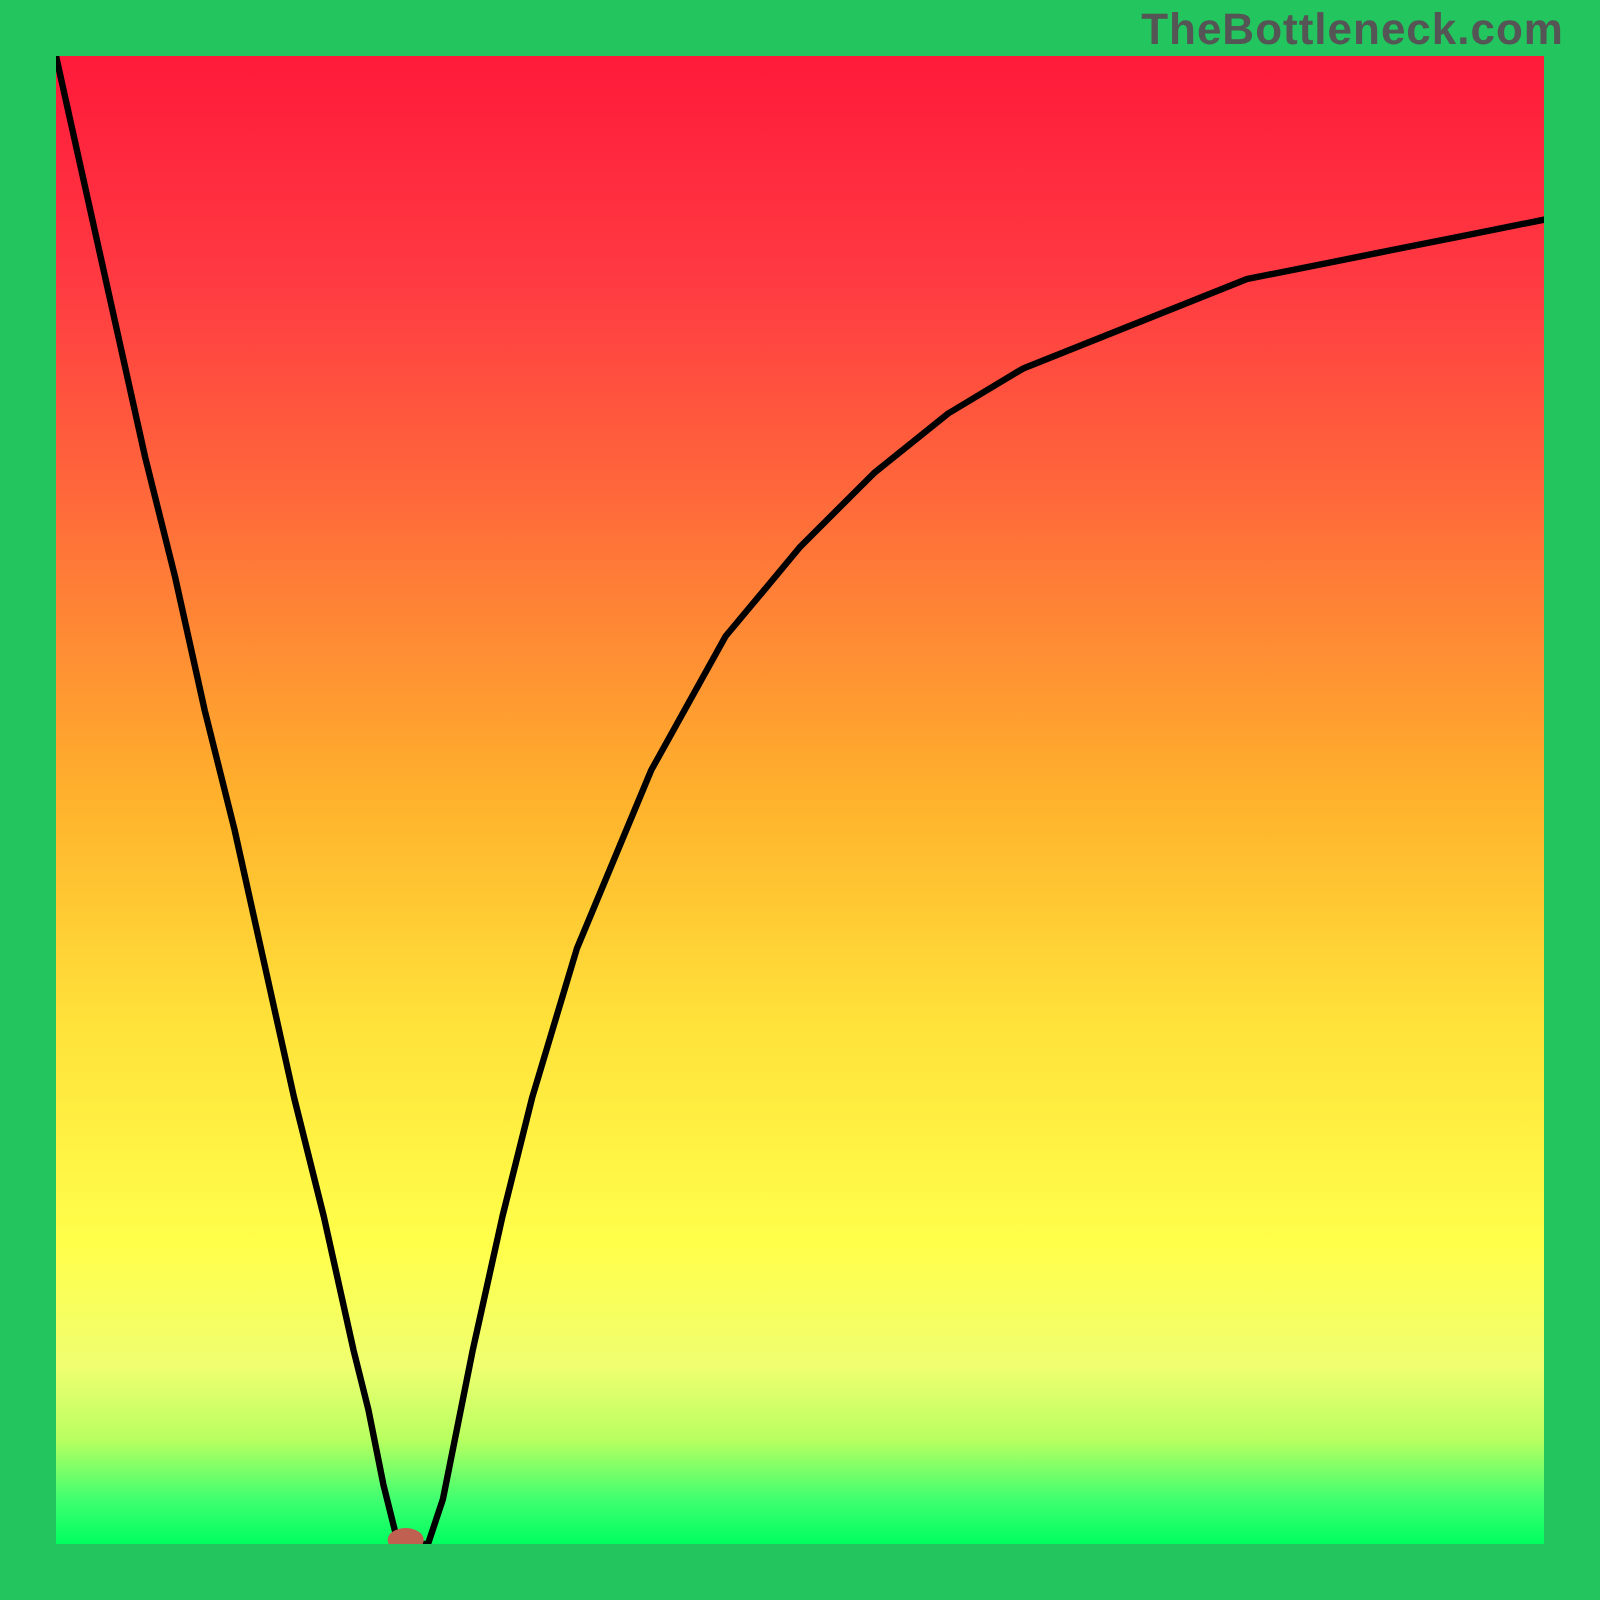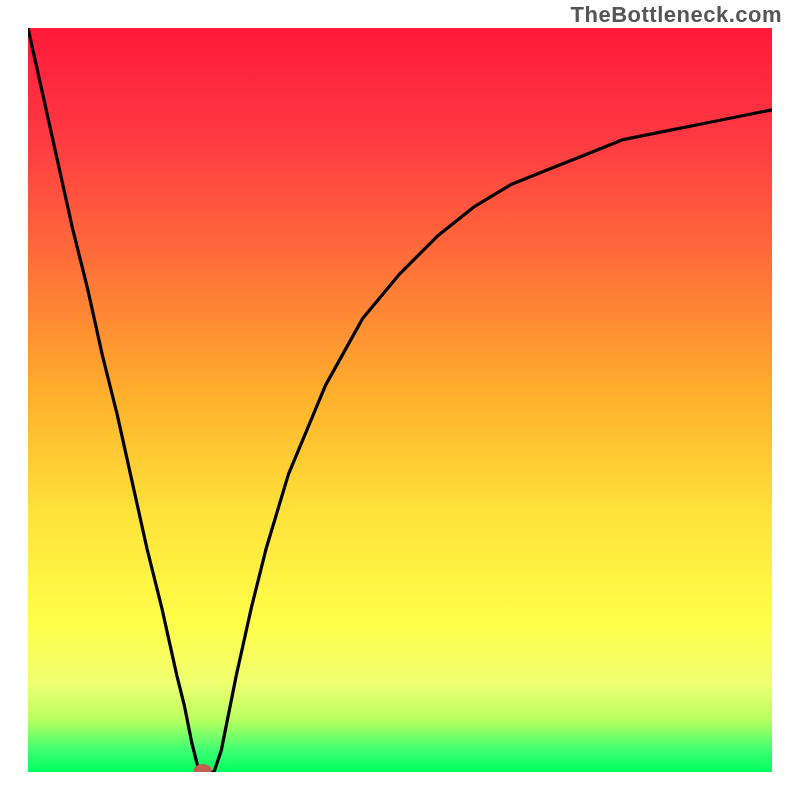--- a/index.html
+++ b/index.html
@@ -8,21 +8,21 @@
     width: 800px;
     height: 800px;
     background: #000000;
     overflow: hidden;
     font-family: Arial, Helvetica, sans-serif;
   }
   .outer {
     position: relative;
     width: 800px;
     height: 800px;
-    background: #ffffff;
+    background: #22c55e;
   }
   .watermark {
     position: absolute;
     top: 2px;
     right: 18px;
     color: #555555;
     font-size: 22px;
     font-weight: 600;
     letter-spacing: 0.5px;
     z-index: 5;

